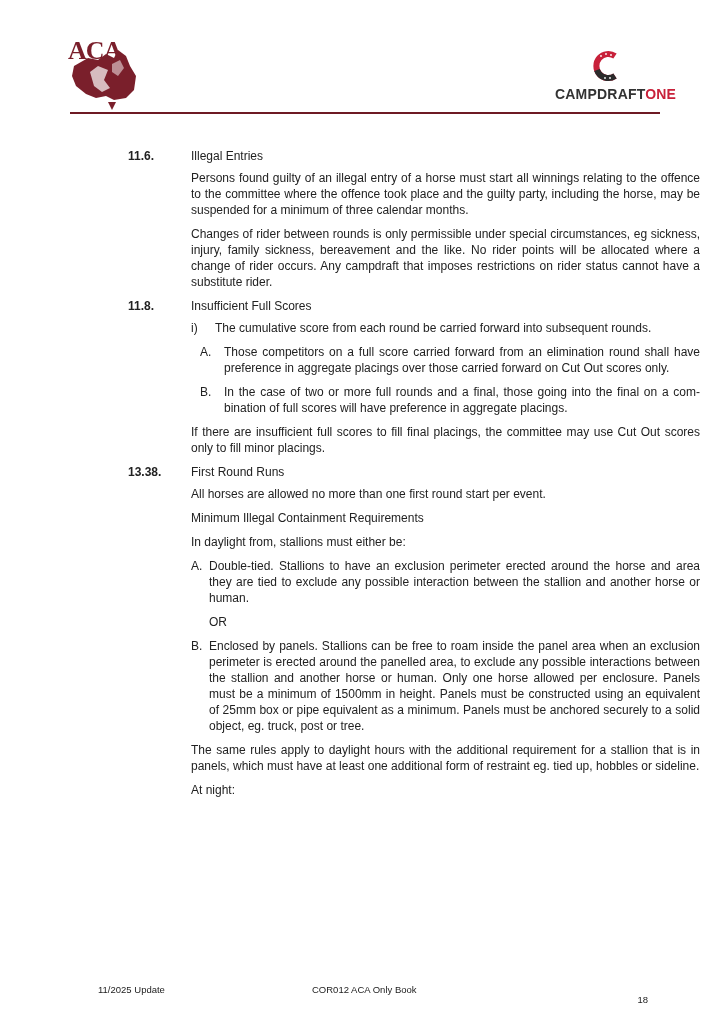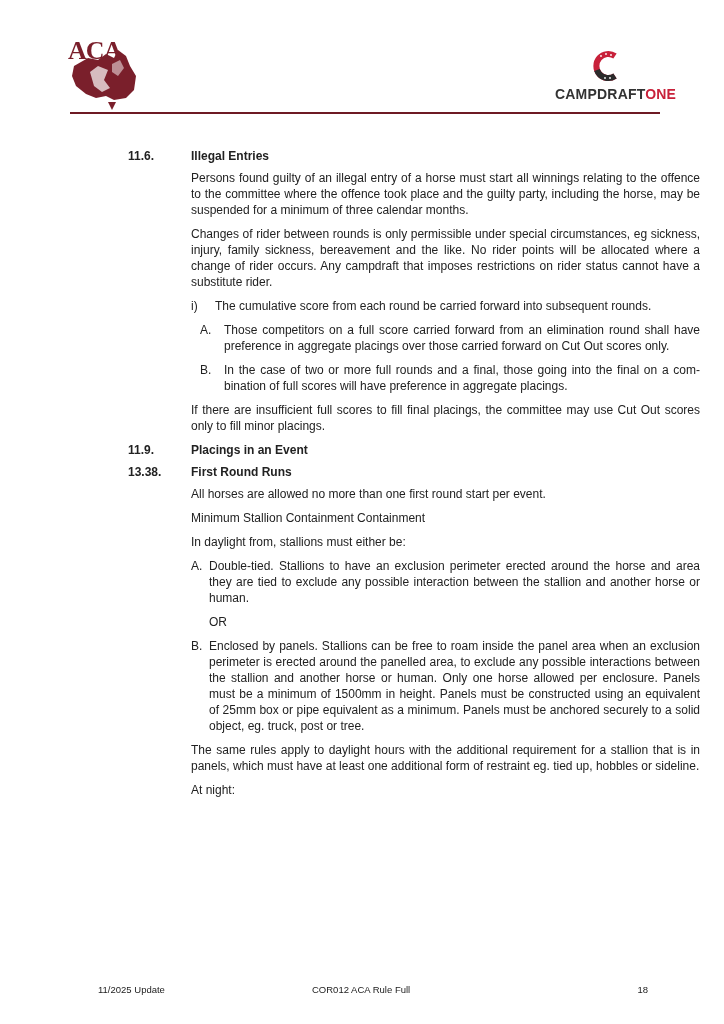--- a/index.html
+++ b/index.html
@@ -13,37 +13,37 @@
     .cdo-icon { position:absolute; left:36px; top:0; width:30px; height:32px; }
     .cdo-text { position:absolute; left:0; top:36px; font-size:14px; font-weight:bold;
                 color:#333; letter-spacing:0.2px; white-space:nowrap; }
     .cdo-text .accent { color:#c8213a; }
     .header-rule { position:absolute; left:70px; top:112px; width:590px; height:2px; background:#6e1a24; }
 
     .content { position:absolute; left:84px; top:148px; width:572px; font-size:12px; line-height:16px;margin-left:44px; }
     .sec { position:relative; }
     .sec-head { display:flex; margin-bottom:6px; }
     .sec-num { width:63px; font-weight:bold; color:#222; }
-    .sec-title { color:#222;font-weight:bold; }
+    .sec-title { color:#222; }
     .para { margin-left:63px; text-align:justify; margin-bottom:8px; }
     .item { display:flex; margin-left:63px; margin-bottom:8px; }
     .item .lbl { width:24px; flex:none; }
     .item .txt { flex:1; text-align:justify; }
     .sub-item { display:flex; margin-left:72px; margin-bottom:8px; }
     .sub-item .lbl { width:24px; flex:none; }
     .sub-item .txt { flex:1; text-align:justify; }
     .alpha-item { display:flex; margin-left:63px; margin-bottom:8px; }
     .alpha-item .lbl { width:18px; flex:none; }
     .alpha-item .txt { flex:1; text-align:justify; }
     .or-line { margin-left:81px; margin-bottom:8px; }
 
     .footer { position:absolute; top:984px; left:84px; width:572px; font-size:9.5px; color:#222; }
     .footer .left { position:absolute; left:14px; }
     .footer .center { position:absolute; left:228px; }
-    .footer .right { position:absolute; right:8px; }
+    .footer .right { position:absolute; right:8px;margin-top:10px; }
   </style>
 </head>
 <body>
 
 <div class="header">
   <div class="aca-logo">
     <svg width="70" height="76" viewBox="0 0 70 76">
       <path d="M6 30 L20 22 L30 24 L38 18 L46 22 L50 14 L58 20 L62 30 L68 40 L66 54 L58 62 L46 64 L38 60 L28 62 L18 58 L8 50 L4 40 Z" fill="#7a1f2b"></path>
       <path d="M22 36 L30 30 L40 34 L36 44 L42 52 L34 56 L26 50 Z" fill="#ffffff" opacity="0.7"></path>
       <path d="M44 28 L52 24 L56 32 L50 40 L44 36 Z" fill="#ffffff" opacity="0.5"></path>
@@ -76,64 +76,64 @@
       <span class="sec-title">Illegal Entries</span>
     </div>
     <div class="para">Persons found guilty of an illegal entry of a horse must start all winnings relating to the offence   to the committee where the offence took place and the guilty party, including the horse, may be suspended for a minimum of three calendar months.</div>
   </div>
 
   <div class="sec">
     <div class="para">Changes of rider between rounds is only permissible under special circumstances, eg sickness, injury, family sickness, bereavement and the like. No rider points will be allocated where a change of rider occurs. Any campdraft that imposes restrictions on rider status cannot have a substitute rider.</div>
   </div>
 
   <div class="sec">
+    <div class="sec-head">
+      <span class="sec-num">11.8.</span>
+      <span class="sec-title">Insufficient Full Scores</span>
+    </div>
     <div class="item">
       <span class="lbl">i)</span>
       <span class="txt">The cumulative score from each round be carried forward into subsequent rounds.</span>
     </div>
     <div class="sub-item">
       <span class="lbl">A.</span>
       <span class="txt">Those competitors on a full score carried forward from an elimination round shall have preference in aggregate placings over those carried forward on Cut Out scores only.</span>
     </div>
     <div class="sub-item">
       <span class="lbl">B.</span>
       <span class="txt">In the case of two or more full rounds and a final, those going into the final on a com-bination of full scores will have preference in aggregate placings.</span>
     </div>
     <div class="para">If there are insufficient full scores to fill final placings, the committee may use Cut Out scores only to fill minor placings.</div>
   </div>
 
   <div class="sec">
-    <div class="sec-head">
-      <span class="sec-num">11.9.</span>
-      <span class="sec-title">Placings in an Event</span>
-    </div>
   </div>
 
   <div class="sec">
     <div class="sec-head">
       <span class="sec-num">13.38.</span>
       <span class="sec-title">First Round Runs</span>
     </div>
     <div class="para">All horses are allowed no more than one first round start per event.</div>
   </div>
 
   <div class="sec">
-    <div class="para">Minimum Stallion Containment Containment</div>
+    <div class="para">Minimum Illegal Containment Requirements</div>
     <div class="para">In daylight from, stallions must either be:</div>
     <div class="alpha-item">
       <span class="lbl">A.</span>
       <span class="txt">Double-tied. Stallions to have an exclusion perimeter erected around the horse and area they are tied to exclude any possible interaction between the stallion and another horse or human.</span>
     </div>
     <div class="or-line">OR</div>
     <div class="alpha-item">
       <span class="lbl">B.</span>
       <span class="txt">Enclosed by panels. Stallions can be free to roam inside the panel area when an exclusion perimeter is erected around the panelled area, to exclude any possible interactions between the stallion and another horse or human. Only one horse allowed per enclosure. Panels must be a minimum of 1500mm in height. Panels must be constructed using an equivalent of 25mm box or pipe equivalent as a minimum. Panels must be anchored securely to a solid object, eg. truck, post or tree.</span>
     </div>
     <div class="para">The same rules apply to daylight hours with the additional requirement for a stallion that is in panels, which must have at least one additional form of restraint eg. tied up, hobbles or sideline.</div>
     <div class="para">At night:</div>
   </div>
 </div>
 
 <div class="footer">
   <span class="left">11/2025 Update</span>
-  <span class="center">COR012 ACA Rule Full</span>
+  <span class="center">COR012 ACA Only Book</span>
   <span class="right">18</span>
 </div>
 
 </body></html>

